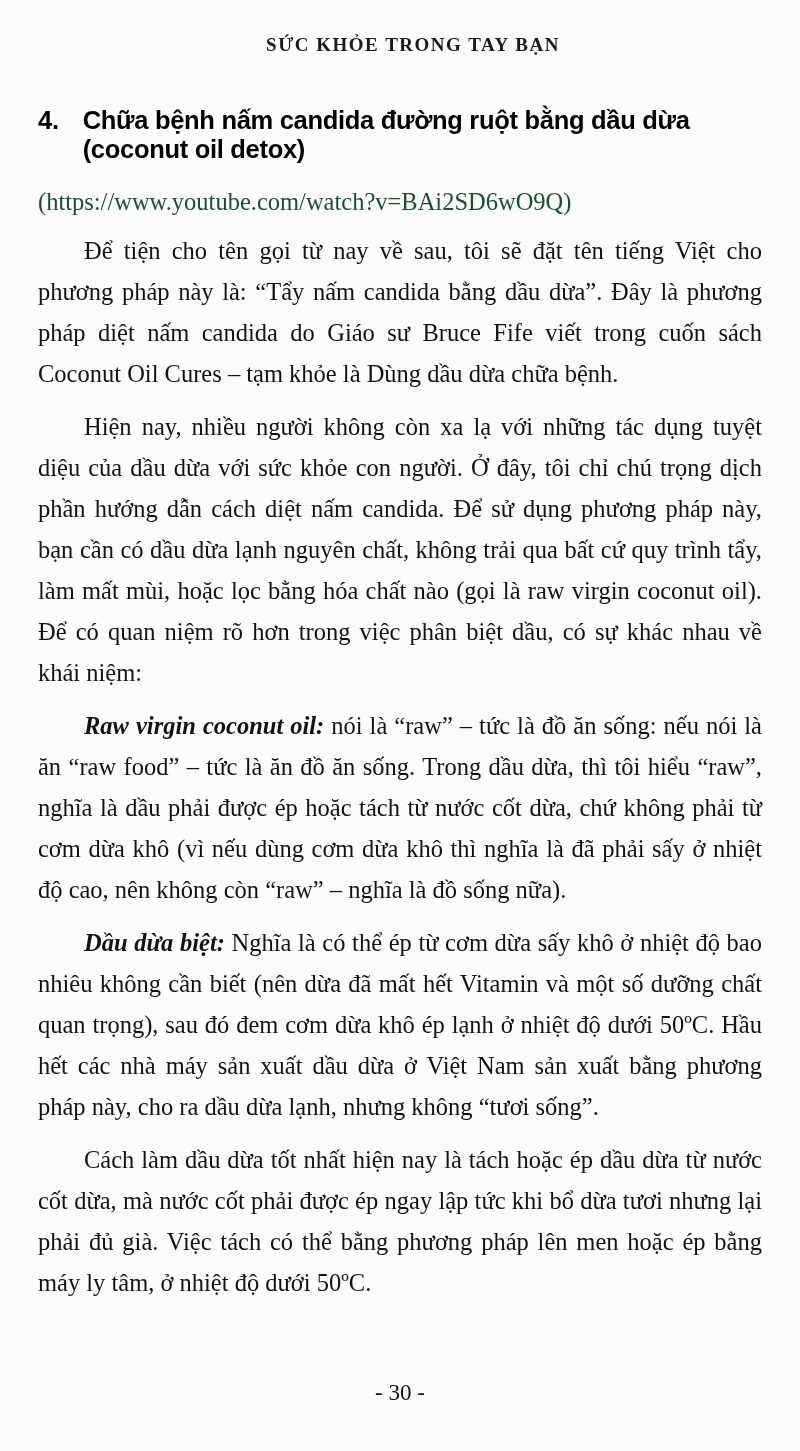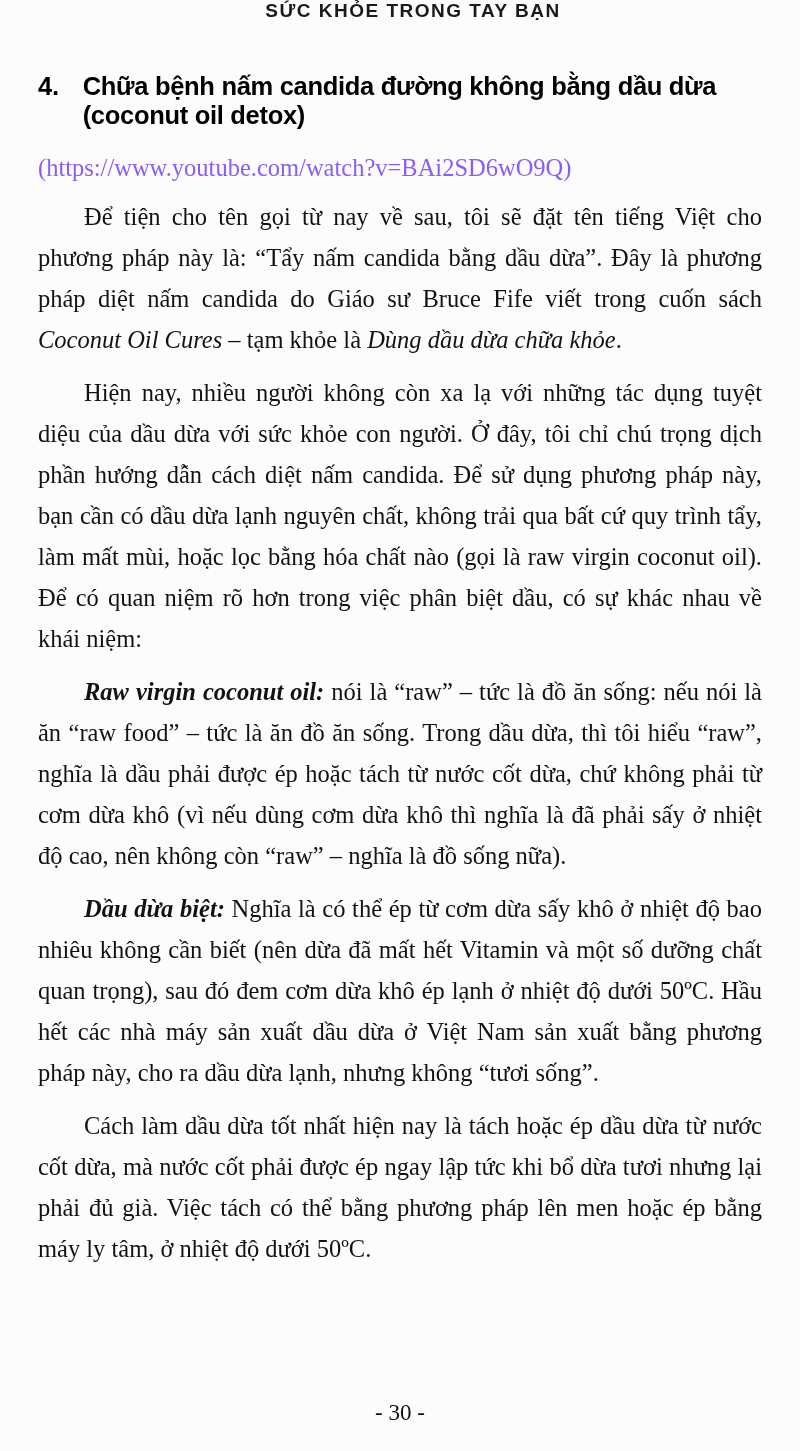--- a/index.html
+++ b/index.html
@@ -6,22 +6,23 @@
   .page {
     position: relative;
     width: 800px;
     height: 1451px;
     background: #fcfcfc;
     color: #111;
     overflow: hidden;
     box-sizing: border-box;
   }
   .running-head {
+    padding-top: 34px;
     text-align: center;
-    font-family: Liberation Sans, sans-serif;
+    font-family: Liberation Serif, serif;
     font-weight: 700;
     font-size: 19px;
     letter-spacing: 1.5px;
     color: #1a1a1a;
     margin-left: 26px;
   }
   .content {
     padding: 0 38px;
   }
   .section-heading {
@@ -35,65 +36,65 @@
     align-items: baseline;
   }
   .section-number {
     flex: 0 0 auto;
     margin-right: 24px;
   }
   .url-line {
     margin-top: 24px;
     font-family: "Liberation Serif", serif;
     font-size: 24.5px;
-    color: #8b5cf6;
+    color: #14532d;
   }
   .paragraphs {
     margin-top: 14px;
   }
   .para {
     font-family: "Liberation Serif", serif;
     font-size: 24.5px;
     line-height: 41px;
     text-align: justify;
     text-indent: 46px;
     margin: 0 0 12px 0;
     color: #121212;
   }
   .seg-bold { font-weight: 700; font-style: italic; }
-  .seg-italic { font-style: italic; }
+  .seg-italic { }
   .page-number {
     position: absolute;
-    bottom: 25px;
+    bottom: 45px;
     left: 0;
     width: 100%;
     text-align: center;
     font-family: "Liberation Serif", serif;
     font-size: 23px;
     color: #111;
   }
 </style>
 </head>
 <body>
 
 <div class="page">
 
   <div class="running-head">SỨC KHỎE TRONG TAY BẠN</div>
 
   <div class="content">
 
     <div class="section-heading">
       <span class="section-number">4.</span>
-      <span class="section-title">Chữa bệnh nấm candida đường không bằng dầu dừa (coconut oil detox)</span>
+      <span class="section-title">Chữa bệnh nấm candida đường ruột bằng dầu dừa (coconut oil detox)</span>
     </div>
 
     <div class="url-line">(https://www.youtube.com/watch?v=BAi2SD6wO9Q)</div>
 
     <div class="paragraphs">
-        <p class="para"><span>Để tiện cho tên gọi từ nay về sau, tôi sẽ đặt tên tiếng Việt cho phương pháp này là: “Tẩy nấm candida bằng dầu dừa”. Đây là phương pháp diệt nấm candida do Giáo sư Bruce Fife viết trong cuốn sách </span><span class="seg-italic">Coconut Oil Cures</span><span> – tạm khỏe là </span><span class="seg-italic">Dùng dầu dừa chữa khỏe</span><span>.</span></p>
+        <p class="para"><span>Để tiện cho tên gọi từ nay về sau, tôi sẽ đặt tên tiếng Việt cho phương pháp này là: “Tẩy nấm candida bằng dầu dừa”. Đây là phương pháp diệt nấm candida do Giáo sư Bruce Fife viết trong cuốn sách </span><span class="seg-italic">Coconut Oil Cures</span><span> – tạm khỏe là </span><span class="seg-italic">Dùng dầu dừa chữa bệnh</span><span>.</span></p>
         <p class="para"><span>Hiện nay, nhiều người không còn xa lạ với những tác dụng tuyệt diệu của dầu dừa với sức khỏe con người. Ở đây, tôi chỉ chú trọng dịch phần hướng dẫn cách diệt nấm candida. Để sử dụng phương pháp này, bạn cần có dầu dừa lạnh nguyên chất, không trải qua bất cứ quy trình tẩy, làm mất mùi, hoặc lọc bằng hóa chất nào (gọi là raw virgin coconut oil). Để có quan niệm rõ hơn trong việc phân biệt dầu, có sự khác nhau về khái niệm:</span></p>
         <p class="para"><span class="seg-bold">Raw virgin coconut oil:</span><span> nói là “raw” – tức là đồ ăn sống: nếu nói là ăn “raw food” – tức là ăn đồ ăn sống. Trong dầu dừa, thì tôi hiểu “raw”, nghĩa là dầu phải được ép hoặc tách từ nước cốt dừa, chứ không phải từ cơm dừa khô (vì nếu dùng cơm dừa khô thì nghĩa là đã phải sấy ở nhiệt độ cao, nên không còn “raw” – nghĩa là đồ sống nữa).</span></p>
         <p class="para"><span class="seg-bold">Dầu dừa biệt:</span><span> Nghĩa là có thể ép từ cơm dừa sấy khô ở nhiệt độ bao nhiêu không cần biết (nên dừa đã mất hết Vitamin và một số dưỡng chất quan trọng), sau đó đem cơm dừa khô ép lạnh ở nhiệt độ dưới 50ºC. Hầu hết các nhà máy sản xuất dầu dừa ở Việt Nam sản xuất bằng phương pháp này, cho ra dầu dừa lạnh, nhưng không “tươi sống”.</span></p>
         <p class="para"><span>Cách làm dầu dừa tốt nhất hiện nay là tách hoặc ép dầu dừa từ nước cốt dừa, mà nước cốt phải được ép ngay lập tức khi bổ dừa tươi nhưng lại phải đủ già. Việc tách có thể bằng phương pháp lên men hoặc ép bằng máy ly tâm, ở nhiệt độ dưới 50ºC.</span></p>
       </div>
 
   </div>
 
   <div class="page-number">- 30 -</div>
 

